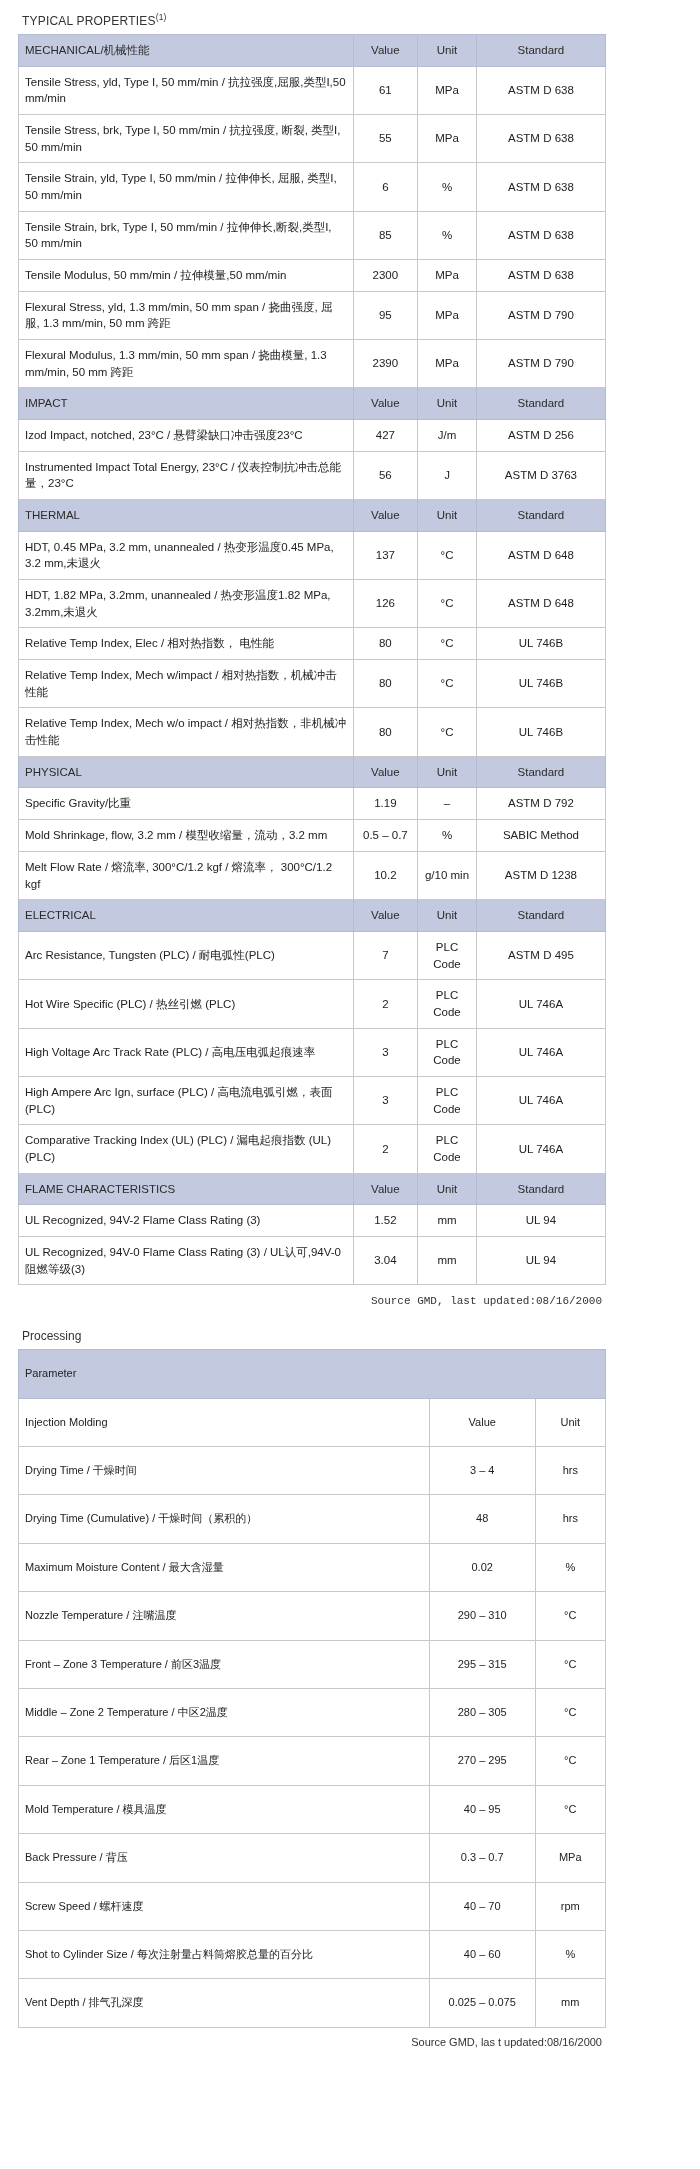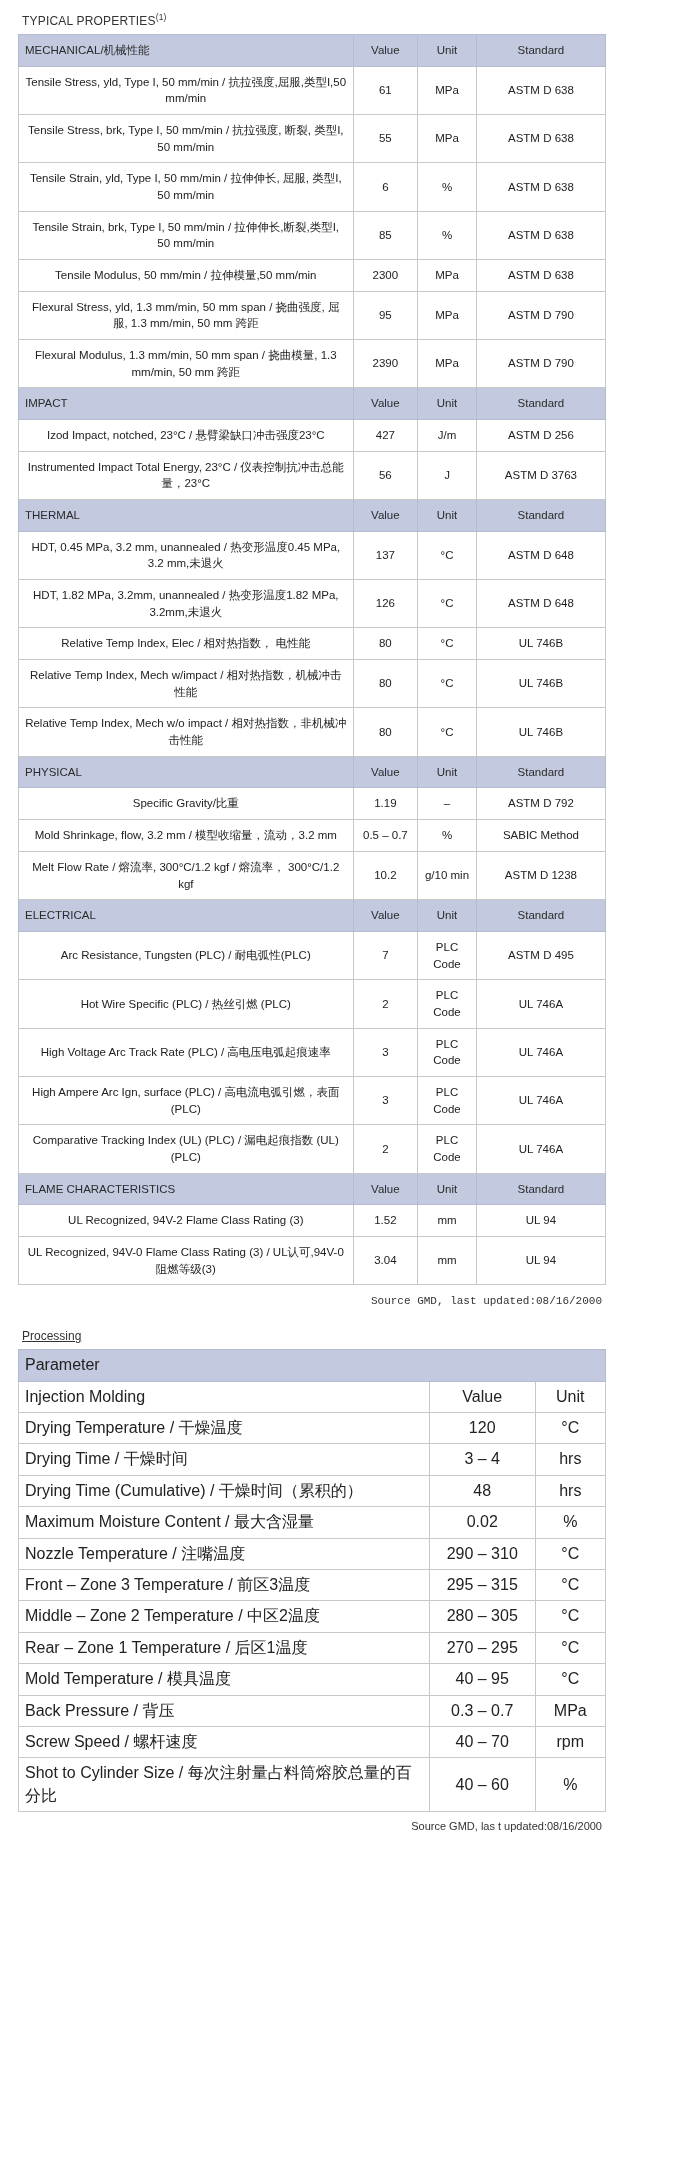--- a/index.html
+++ b/index.html
@@ -47,49 +47,48 @@
     background: #c3cadf;
     color: #2b2b2b;
     border: 1px solid #b4bbd2;
   }
   tr.header-row td.cat {
     text-align: left;
   }
   tr.header-row td.hc {
     text-align: center;
   }
-  td.prop { text-align: center; }
+  td.prop { text-align: left; }
   td.val, td.unit, td.std { text-align: center; }
   col.c-prop { width: 57%; }
   col.c-val  { width: 11%; }
   col.c-unit { width: 10%; }
   col.c-std  { width: 22%; }
 
   .source-line {
     text-align: right;
     font-size: 11px;
     color: #333;
     padding: 10px 4px 0 4px;
     font-family: Liberation Mono, monospace;
   }
   .proc-title {
     font-size: 12px;
     color: #333;
     padding: 22px 4px 6px 4px;
-    text-decoration: underline;
   }
   table.proc {
     width: 100%;
     border-collapse: collapse;
     table-layout: fixed;
   }
   table.proc td {
     border: 1px solid #c8c8c8;
-    padding: 4px 6px;
-    font-size: 16px;
+    padding: 16px 6px;
+    font-size: 11px;
     line-height: 1.4;
     color: #222;
     vertical-align: middle;
   }
   table.proc tr.param-row td {
     background: #c3cadf;
     border: 1px solid #b4bbd2;
   }
   table.proc tr.sub-row td {
     background: #ffffff;
@@ -320,25 +319,20 @@
     <tbody id="proc-body">
         <tr class="param-row">
           <td class="pname" colspan="3">Parameter</td>
         </tr>
         <tr class="sub-row">
           <td class="pname">Injection Molding</td>
           <td class="pval">Value</td>
           <td class="punit">Unit</td>
         </tr>
         <tr>
-          <td class="pname">Drying Temperature / 干燥温度</td>
-          <td class="pval">120</td>
-          <td class="punit">°C</td>
-        </tr>
-        <tr>
           <td class="pname">Drying Time / 干燥时间</td>
           <td class="pval">3 – 4</td>
           <td class="punit">hrs</td>
         </tr>
         <tr>
           <td class="pname">Drying Time (Cumulative) / 干燥时间（累积的）</td>
           <td class="pval">48</td>
           <td class="punit">hrs</td>
         </tr>
         <tr>
@@ -379,18 +373,23 @@
         <tr>
           <td class="pname">Screw Speed / 螺杆速度</td>
           <td class="pval">40 – 70</td>
           <td class="punit">rpm</td>
         </tr>
         <tr>
           <td class="pname">Shot to Cylinder Size / 每次注射量占料筒熔胶总量的百分比</td>
           <td class="pval">40 – 60</td>
           <td class="punit">%</td>
         </tr>
+        <tr>
+          <td class="pname">Vent Depth / 排气孔深度</td>
+          <td class="pval">0.025 – 0.075</td>
+          <td class="punit">mm</td>
+        </tr>
       </tbody>
   </table>
 
   <div class="proc-source">Source GMD, las t updated:08/16/2000</div>
 
 </div>
 
 </body></html>

